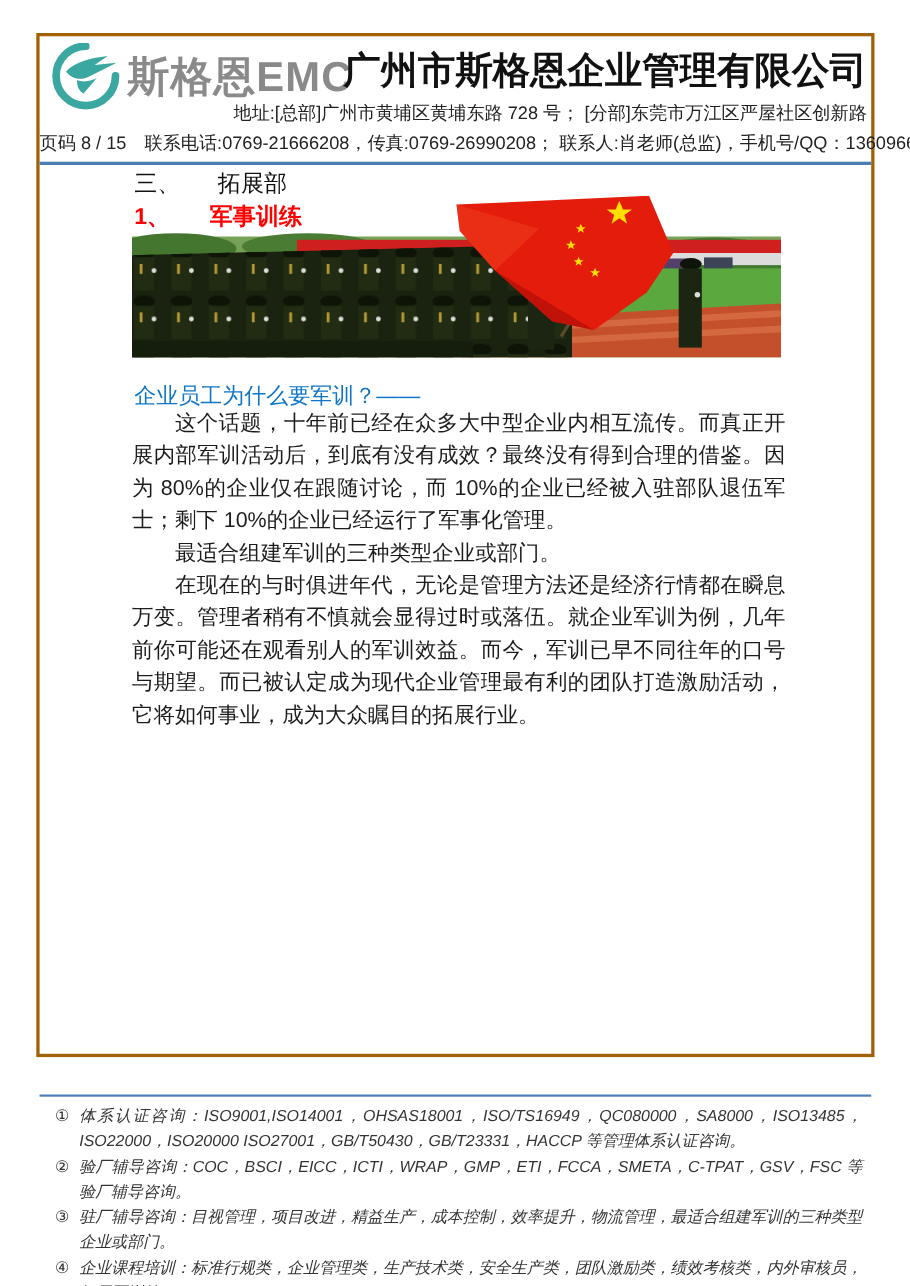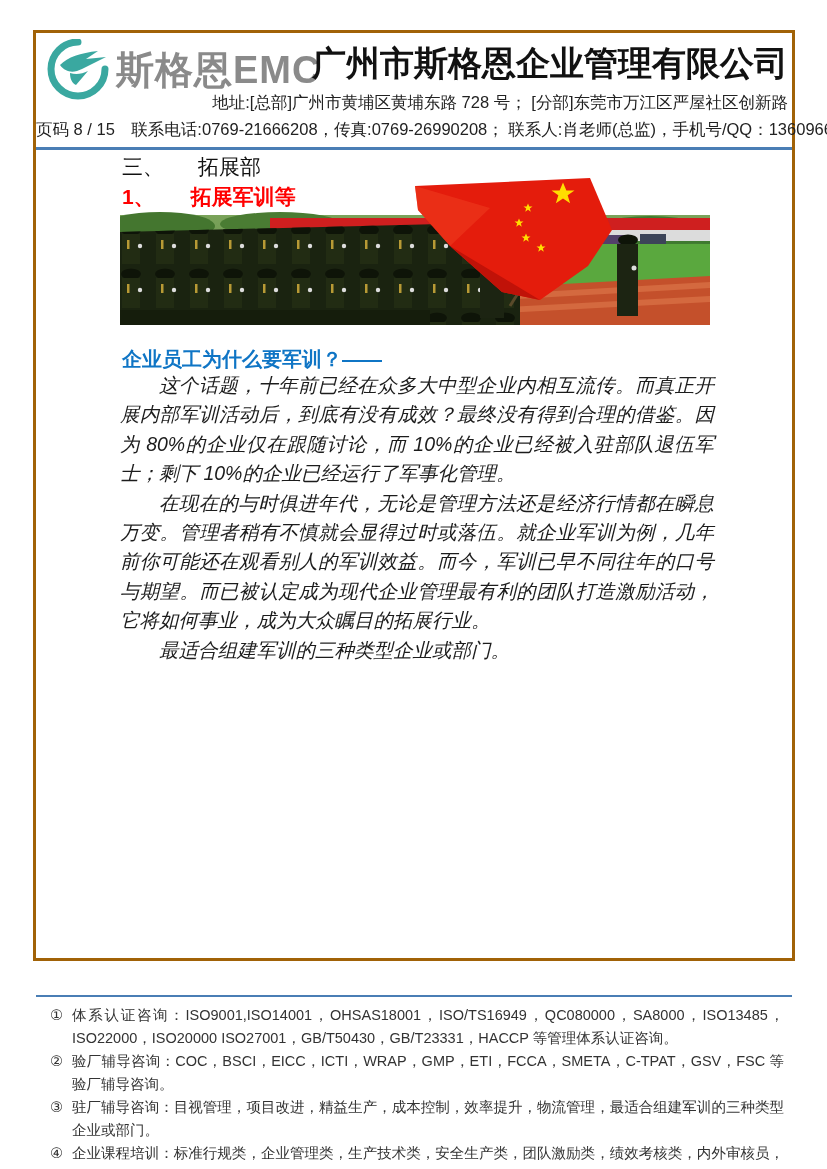--- a/index.html
+++ b/index.html
@@ -35,33 +35,33 @@
   .h-section {
     position:absolute; left:86px; top:120px; font-size:21px; font-weight:normal; color:#111;
   }
   .h-section .num { margin-right:34px; }
   .h-sub {
     position:absolute; left:86px; top:150px; font-size:21px; font-weight:bold; color:#ff0000;
   }
   .h-sub .num { margin-right:36px; }
   .photo { position:absolute; left:84px; top:145px; width:590px; height:147px; }
   .q-heading {
-    position:absolute; left:86px; top:313px; font-size:20px; font-weight:bold; color:#0f75c5;
+    position:absolute; left:86px; top:313px; font-size:20px; font-weight:normal; color:#0f75c5;
   }
   .paragraphs {
     position:absolute; left:84px; top:338px; width:594px;
     font-size:19.5px; line-height:29.4px; text-align:justify; color:#1c1c1c;
   }
-  .paragraphs p { text-indent:2em; margin:0;font-style:italic; }
+  .paragraphs p { text-indent:2em; margin:0; }
 
   
   .footer { position:absolute; left:14px; right:8px; top:971px; font-size:14.5px; line-height:23px; color:#333; }
   .f-item { display:flex; }
   .f-num { flex:none; width:22px; text-align:left; }
-  .f-text { flex:1; text-align:justify; }
+  .f-text { flex:1; text-align:justify;font-style:italic; }
 </style>
 </head>
 <body>
 
 <div class="frame">
 
   <div class="logo-row">
     <svg class="logo-mark" viewBox="0 0 64 62">
       <path d="M32,3 A27,27 0 1 0 59,30" fill="none" stroke="#3aa8a0" stroke-width="7" stroke-linecap="round"></path>
       <path d="M14,26 C22,18 34,14 52,12 L40,20 L60,18 L36,30 C28,34 20,34 14,26 Z" fill="#3aa8a0"></path>
@@ -71,21 +71,21 @@
   </div>
   <div class="company-name">广州市斯格恩企业管理有限公司</div>
   <div class="address-line">地址:[总部]广州市黄埔区黄埔东路 728 号；  [分部]东莞市万江区严屋社区创新路</div>
   <div class="contact-line">页码 8 / 15　联系电话:0769-21666208，传真:0769-26990208；  联系人:肖老师(总监)，手机号/QQ：13609668559</div>
   <div class="hr1"></div>
 
   <div class="h-section">
     <span class="num">三、</span><span>拓展部</span>
   </div>
   <div class="h-sub">
-    <span class="num">1、</span><span>拓展军训等</span>
+    <span class="num">1、</span><span>军事训练</span>
   </div>
 
   <svg class="photo" viewBox="0 0 590 147">
     <defs>
       <linearGradient id="bgGrad" x1="0" y1="0" x2="0" y2="1">
         <stop offset="0" stop-color="#7aa35a"></stop>
         <stop offset="1" stop-color="#567f3c"></stop>
       </linearGradient>
       <pattern id="troops" width="34" height="44" patternUnits="userSpaceOnUse">
         <ellipse cx="11" cy="8" rx="10" ry="5.5" fill="#0e1408"></ellipse>
@@ -135,22 +135,22 @@
       <ellipse cx="508" cy="62" rx="10" ry="5.5" fill="#0e1408"></ellipse>
       <rect x="497" y="66" width="21" height="72" fill="#1c2412"></rect>
       <circle cx="514" cy="90" r="2.5" fill="#dddddd"></circle>
     </g>
   </svg>
 
   <div class="q-heading">企业员工为什么要军训？——</div>
 
   <div class="paragraphs">
     <p>这个话题，十年前已经在众多大中型企业内相互流传。而真正开展内部军训活动后，到底有没有成效？最终没有得到合理的借鉴。因为 80%的企业仅在跟随讨论，而 10%的企业已经被入驻部队退伍军士；剩下 10%的企业已经运行了军事化管理。</p>
+    <p>最适合组建军训的三种类型企业或部门。</p>
     <p>在现在的与时俱进年代，无论是管理方法还是经济行情都在瞬息万变。管理者稍有不慎就会显得过时或落伍。就企业军训为例，几年前你可能还在观看别人的军训效益。而今，军训已早不同往年的口号与期望。而已被认定成为现代企业管理最有利的团队打造激励活动，它将如何事业，成为大众瞩目的拓展行业。</p>
-    <p>最适合组建军训的三种类型企业或部门。</p>
   </div>
 
   <div class="hr2"></div>
 
   <div class="footer">
     <div class="f-item">
       <span class="f-num">①</span>
       <span class="f-text">体系认证咨询：ISO9001,ISO14001，OHSAS18001，ISO/TS16949，QC080000，SA8000，ISO13485，ISO22000，ISO20000 ISO27001，GB/T50430，GB/T23331，HACCP 等管理体系认证咨询。</span>
     </div>
     <div class="f-item">

